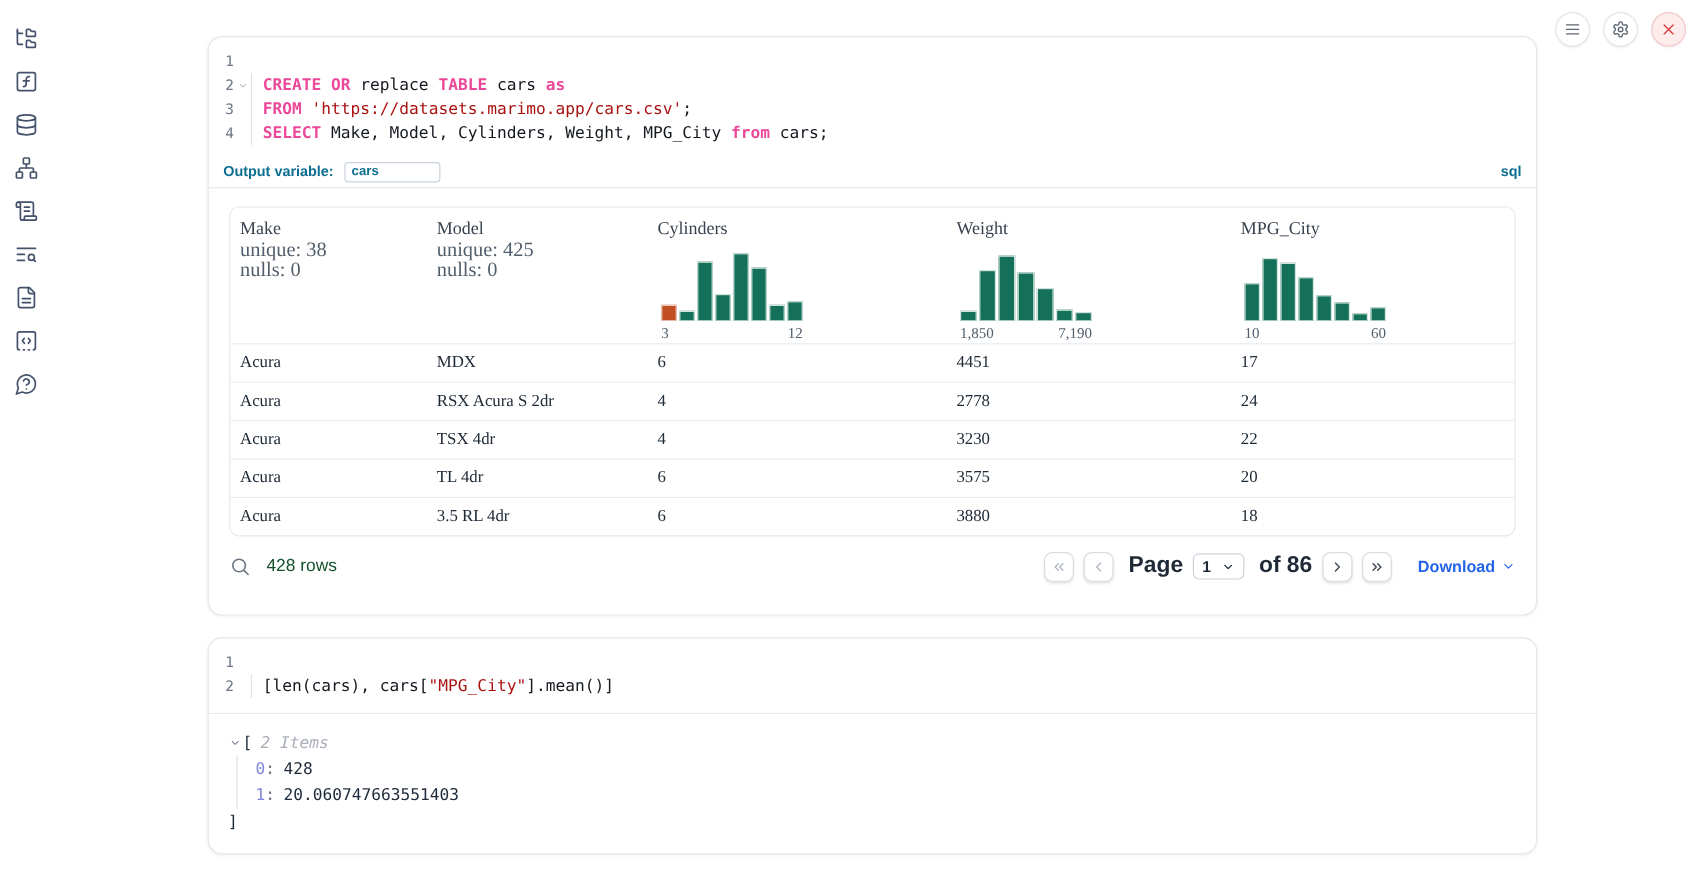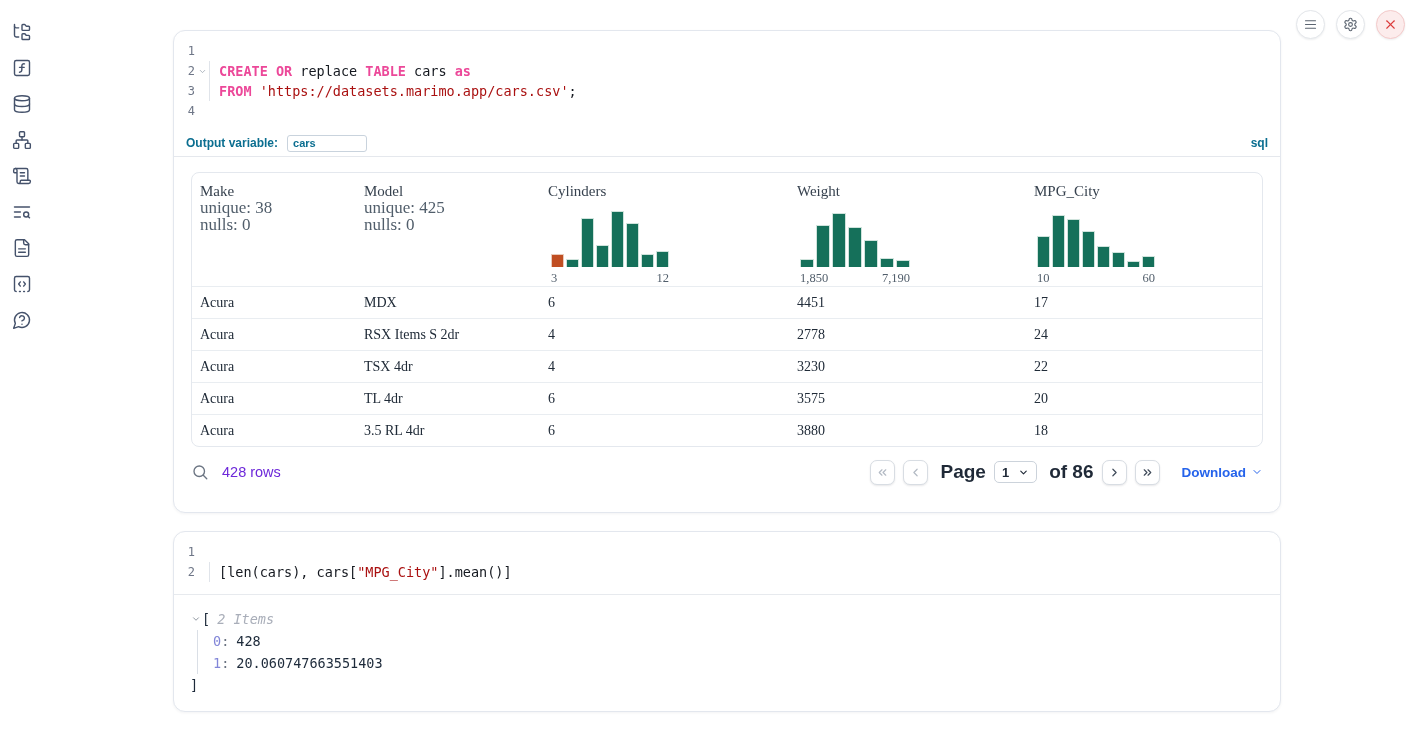--- a/index.html
+++ b/index.html
@@ -53,21 +53,21 @@
   .bar { background:#15705a; border:1px solid #cfe3dc; border-bottom:none; }
   .bar.hl { background:#c04e22; border-color:#e9cbbb; }
   .hlabels { display:flex; justify-content:space-between; font-size:12.5px; color:#515e6b; margin-top:4px; }
   .trow { height:32px; border-top:1px solid #e9edf1; display:grid; grid-template-columns:164px 184px 249px 237px 1fr; align-items:center; font-size:14px; color:#202b38; }
   .trow > div { padding:0 8px; white-space:nowrap; overflow:hidden; }
 
   
   .tfooter { display:flex; align-items:center; margin:10px 17px 0; height:30px; }
   .searchbtn { background:none; border:none; padding:0; cursor:pointer; width:18px; height:18px; }
   .searchbtn svg { width:18px; height:18px; stroke:#6b7482; stroke-width:1.8; fill:none; stroke-linecap:round; }
-  .row-count { margin-left:13px; font-size:14.5px; color:#6d28d9; }
+  .row-count { margin-left:13px; font-size:14.5px; color:#14532d; }
   .pager { margin-left:auto; display:flex; align-items:center; gap:8px; }
   .pbtn { width:25px; height:25px; border:1px solid #d8dde3; border-radius:7px; background:#fff; display:flex; align-items:center; justify-content:center; box-shadow:0 1px 2px rgba(16,24,40,.1); padding:0; cursor:pointer; }
   .pbtn svg { width:13px; height:13px; stroke:#3f4a59; stroke-width:2.2; fill:none; stroke-linecap:round; stroke-linejoin:round; }
   .pbtn.disabled svg { stroke:#b3bac4; }
   .pglabel { font-size:19px; font-weight:bold; color:#1f2937; margin-left:4px; }
   .psel { display:flex; align-items:center; gap:9px; border:1px solid #ccd3db; border-radius:5px; height:22px; padding:0 7px; font-size:13px; font-weight:bold; color:#1f2937; cursor:pointer; background:#fff; }
   .psel svg { width:11px; height:11px; stroke:#1f2937; stroke-width:2.4; fill:none; stroke-linecap:round; stroke-linejoin:round; }
   .download { display:flex; align-items:center; gap:5px; color:#2563eb; font-size:13.5px; font-weight:bold; background:none; border:none; cursor:pointer; margin-left:14px; font-family:"Liberation Sans",sans-serif; }
   .download svg { width:12px; height:12px; stroke:#2563eb; stroke-width:2; fill:none; stroke-linecap:round; stroke-linejoin:round; }
 
@@ -184,20 +184,21 @@
           <span class="src"><span class="tk-keyword">CREATE OR</span><span class="tk-plain"> replace </span><span class="tk-keyword">TABLE</span><span class="tk-plain"> cars </span><span class="tk-keyword">as</span></span>
         </div>
         <div class="cl">
           <span class="ln">3</span>
           <span class="fd"></span>
           <span class="src"><span class="tk-keyword">FROM</span><span class="tk-plain"> </span><span class="tk-string">'https://datasets.marimo.app/cars.csv'</span><span class="tk-plain">;</span></span>
         </div>
         <div class="cl">
           <span class="ln">4</span>
           <span class="fd"></span>
+          <span class="src"><span class="tk-keyword">SELECT</span><span class="tk-plain"> Make, Model, Cylinders, Weight, MPG_City </span><span class="tk-keyword">from</span><span class="tk-plain"> cars;</span></span>
         </div>
       </div>
 
     <div class="outvar-bar">
       <span class="outvar-label">Output variable:</span>
       <input class="outvar-input" value="cars" style="">
       <span class="lang-badge">sql</span>
     </div>
 
     <div class="tablebox">
@@ -272,21 +273,21 @@
       <div id="tbody">
           <div class="trow">
             <div>Acura</div>
             <div>MDX</div>
             <div>6</div>
             <div>4451</div>
             <div>17</div>
           </div>
           <div class="trow">
             <div>Acura</div>
-            <div>RSX Items S 2dr</div>
+            <div>RSX Acura S 2dr</div>
             <div>4</div>
             <div>2778</div>
             <div>24</div>
           </div>
           <div class="trow">
             <div>Acura</div>
             <div>TSX 4dr</div>
             <div>4</div>
             <div>3230</div>
             <div>22</div>

